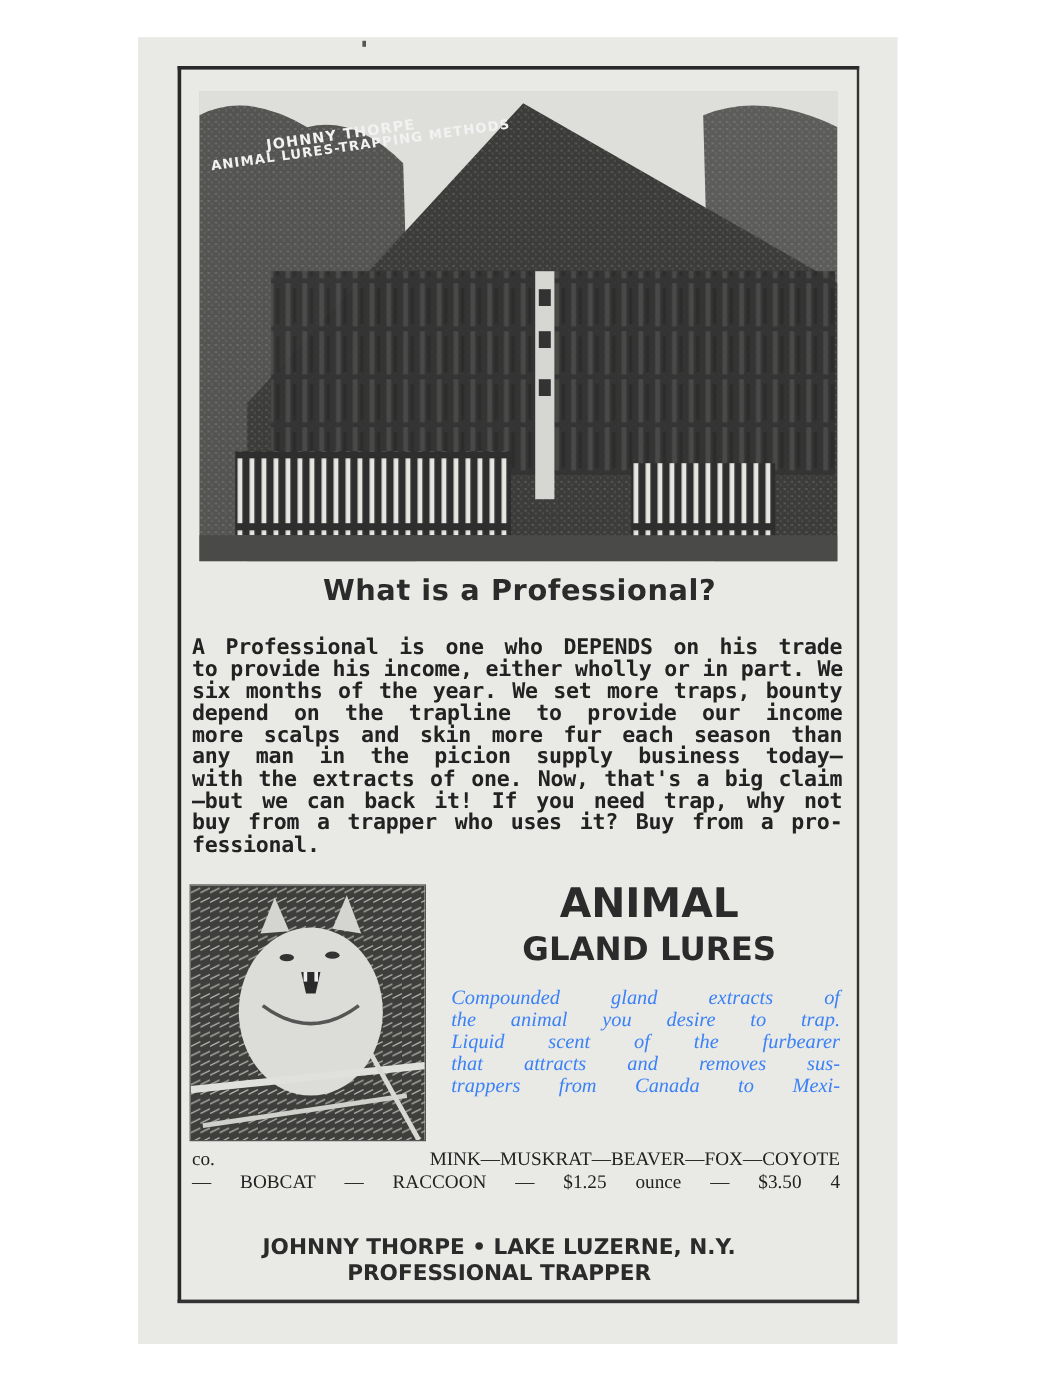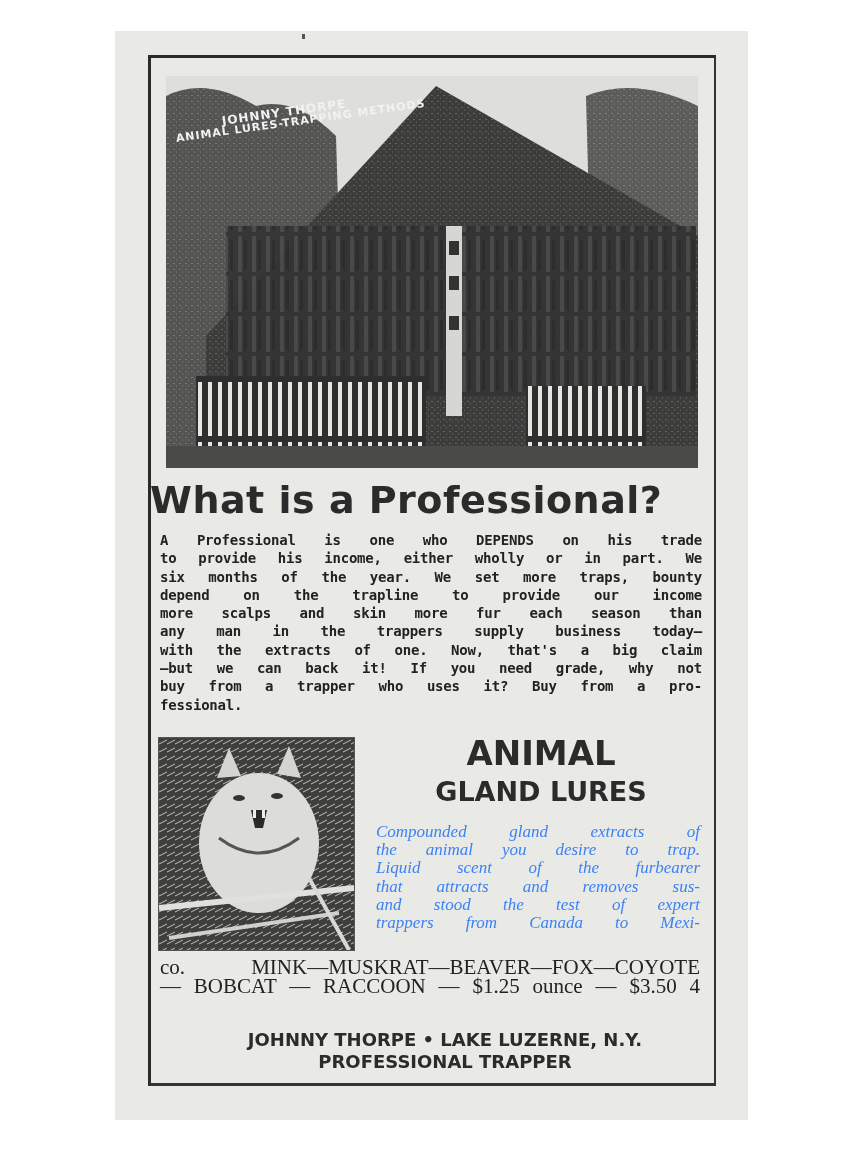--- a/index.html
+++ b/index.html
@@ -26,27 +26,27 @@
     }
     .photo-top svg { display: block; }
     .sign-text {
       position: absolute; color: #f2f2f2; font-family: "DejaVu Sans", sans-serif; font-weight: bold;
       letter-spacing: 1px; white-space: nowrap; transform-origin: left top;
     }
     .sign1 { left: 221px; top: 114px; font-size: 12px; transform: rotate(-8deg); }
     .sign2 { left: 175px; top: 132px; font-size: 11px; transform: rotate(-8deg); }
 
     .headline {
-      position: absolute; left: 150px; top: 478px; width: 566px; 
-      font-family: "DejaVu Sans", sans-serif; font-weight: bold; font-size: 38px; color: #2b2b2b;
+      position: absolute; left: 150px; top: 478px; width: 566px; text-align: center;
+      font-family: "DejaVu Sans", sans-serif; font-weight: bold; font-size: 24px; color: #2b2b2b;
       letter-spacing: 0.5px;
     }
     .body-text {
       position: absolute; left: 160px; top: 531px; width: 542px;
-      font-family: "DejaVu Sans Mono", monospace; font-weight: bold; font-size: 14px;
+      font-family: "DejaVu Sans Mono", monospace; font-weight: bold; font-size: 18px;
       line-height: 18.3px; color: #222; text-align: justify; letter-spacing: -0.2px;
     }
     .body-text .line { display: block; text-align: justify; text-align-last: justify; height: 18.3px; white-space: nowrap; }
     .body-text .line.last { text-align-last: left; }
 
     .photo-cat {
       position: absolute; left: 158px; top: 737px; width: 197px; height: 214px;
       background: #cfcfcb; overflow: hidden; border: 1px solid #555; box-sizing: border-box;
     }
     .sub-head {
@@ -57,26 +57,26 @@
     .sub2 { top: 776px; font-size: 27px; }
 
     .serif-text {
       position: absolute; left: 376px; top: 823px; width: 324px;
       font-family: "Liberation Serif", serif; font-size: 17px; line-height: 18.2px; color: #3b82f6; font-style: italic;
     }
     .serif-text .line { display: block; text-align: justify; text-align-last: justify; white-space: nowrap; height: 18.2px; }
 
     .price-text {
       position: absolute; left: 160px; top: 958px; width: 540px;
-      font-family: "Liberation Serif", serif; font-size: 21px; line-height: 18.5px; color: #222;
+      font-family: "Liberation Serif", serif; font-size: 16px; line-height: 18.5px; color: #222;
     }
     .price-text .line { display: block; text-align: justify; text-align-last: justify; white-space: nowrap; height: 18.5px; }
 
     .footer {
-      position: absolute; left: 162px; width: 566px; text-align: center;
+      position: absolute; left: 133px; width: 566px; text-align: center;
       font-family: "DejaVu Sans", sans-serif; font-weight: bold; color: #2b2b2b; font-size: 18px;
     }
     .footer1 { top: 1029px; }
     .footer2 { top: 1051px; }
   </style>
 </head>
 <body>
 
 <div class="paper"></div>
 <div class="speck"></div>
@@ -126,23 +126,23 @@
 <div class="sign-text sign2">ANIMAL LURES-TRAPPING METHODS</div>
 
 <div class="headline">What is a Professional?</div>
 
 <div class="body-text">
   <span class="line">A Professional is one who DEPENDS on his trade</span>
   <span class="line">to provide his income, either wholly or in part. We</span>
   <span class="line">six months of the year. We set more traps, bounty</span>
   <span class="line">depend on the trapline to provide our income</span>
   <span class="line">more scalps and skin more fur each season than</span>
-  <span class="line">any man in the trappers supply business today—</span>
+  <span class="line">any man in the picion supply business today—</span>
   <span class="line">with the extracts of one. Now, that's a big claim</span>
-  <span class="line">—but we can back it! If you need grade, why not</span>
+  <span class="line">—but we can back it! If you need trap, why not</span>
   <span class="line">buy from a trapper who uses it? Buy from a pro-</span>
   <span class="line last">fessional.</span>
 </div>
 
 <div class="photo-cat">
   <svg width="195" height="212" viewBox="0 0 195 212">
     <defs>
       <pattern id="brush" width="8" height="8" patternUnits="userSpaceOnUse">
         <rect width="8" height="8" fill="#3e3e3c"></rect>
         <path d="M0 6 L8 2" stroke="#bdbdb8" stroke-width="1"></path>
@@ -169,21 +169,20 @@
 </div>
 
 <div class="sub-head sub1">ANIMAL</div>
 <div class="sub-head sub2">GLAND LURES</div>
 
 <div class="serif-text">
   <span class="line">Compounded gland extracts of</span>
   <span class="line">the animal you desire to trap.</span>
   <span class="line">Liquid scent of the furbearer</span>
   <span class="line">that attracts and removes sus-</span>
-  <span class="line">and stood the test of expert</span>
   <span class="line">trappers from Canada to Mexi-</span>
 </div>
 
 <div class="price-text">
   <span class="line">co. MINK—MUSKRAT—BEAVER—FOX—COYOTE</span>
   <span class="line">— BOBCAT — RACCOON — $1.25 ounce — $3.50 4</span>
 </div>
 
 <div class="footer footer1">JOHNNY THORPE • LAKE LUZERNE, N.Y.</div>
 <div class="footer footer2">PROFESSIONAL TRAPPER</div>

